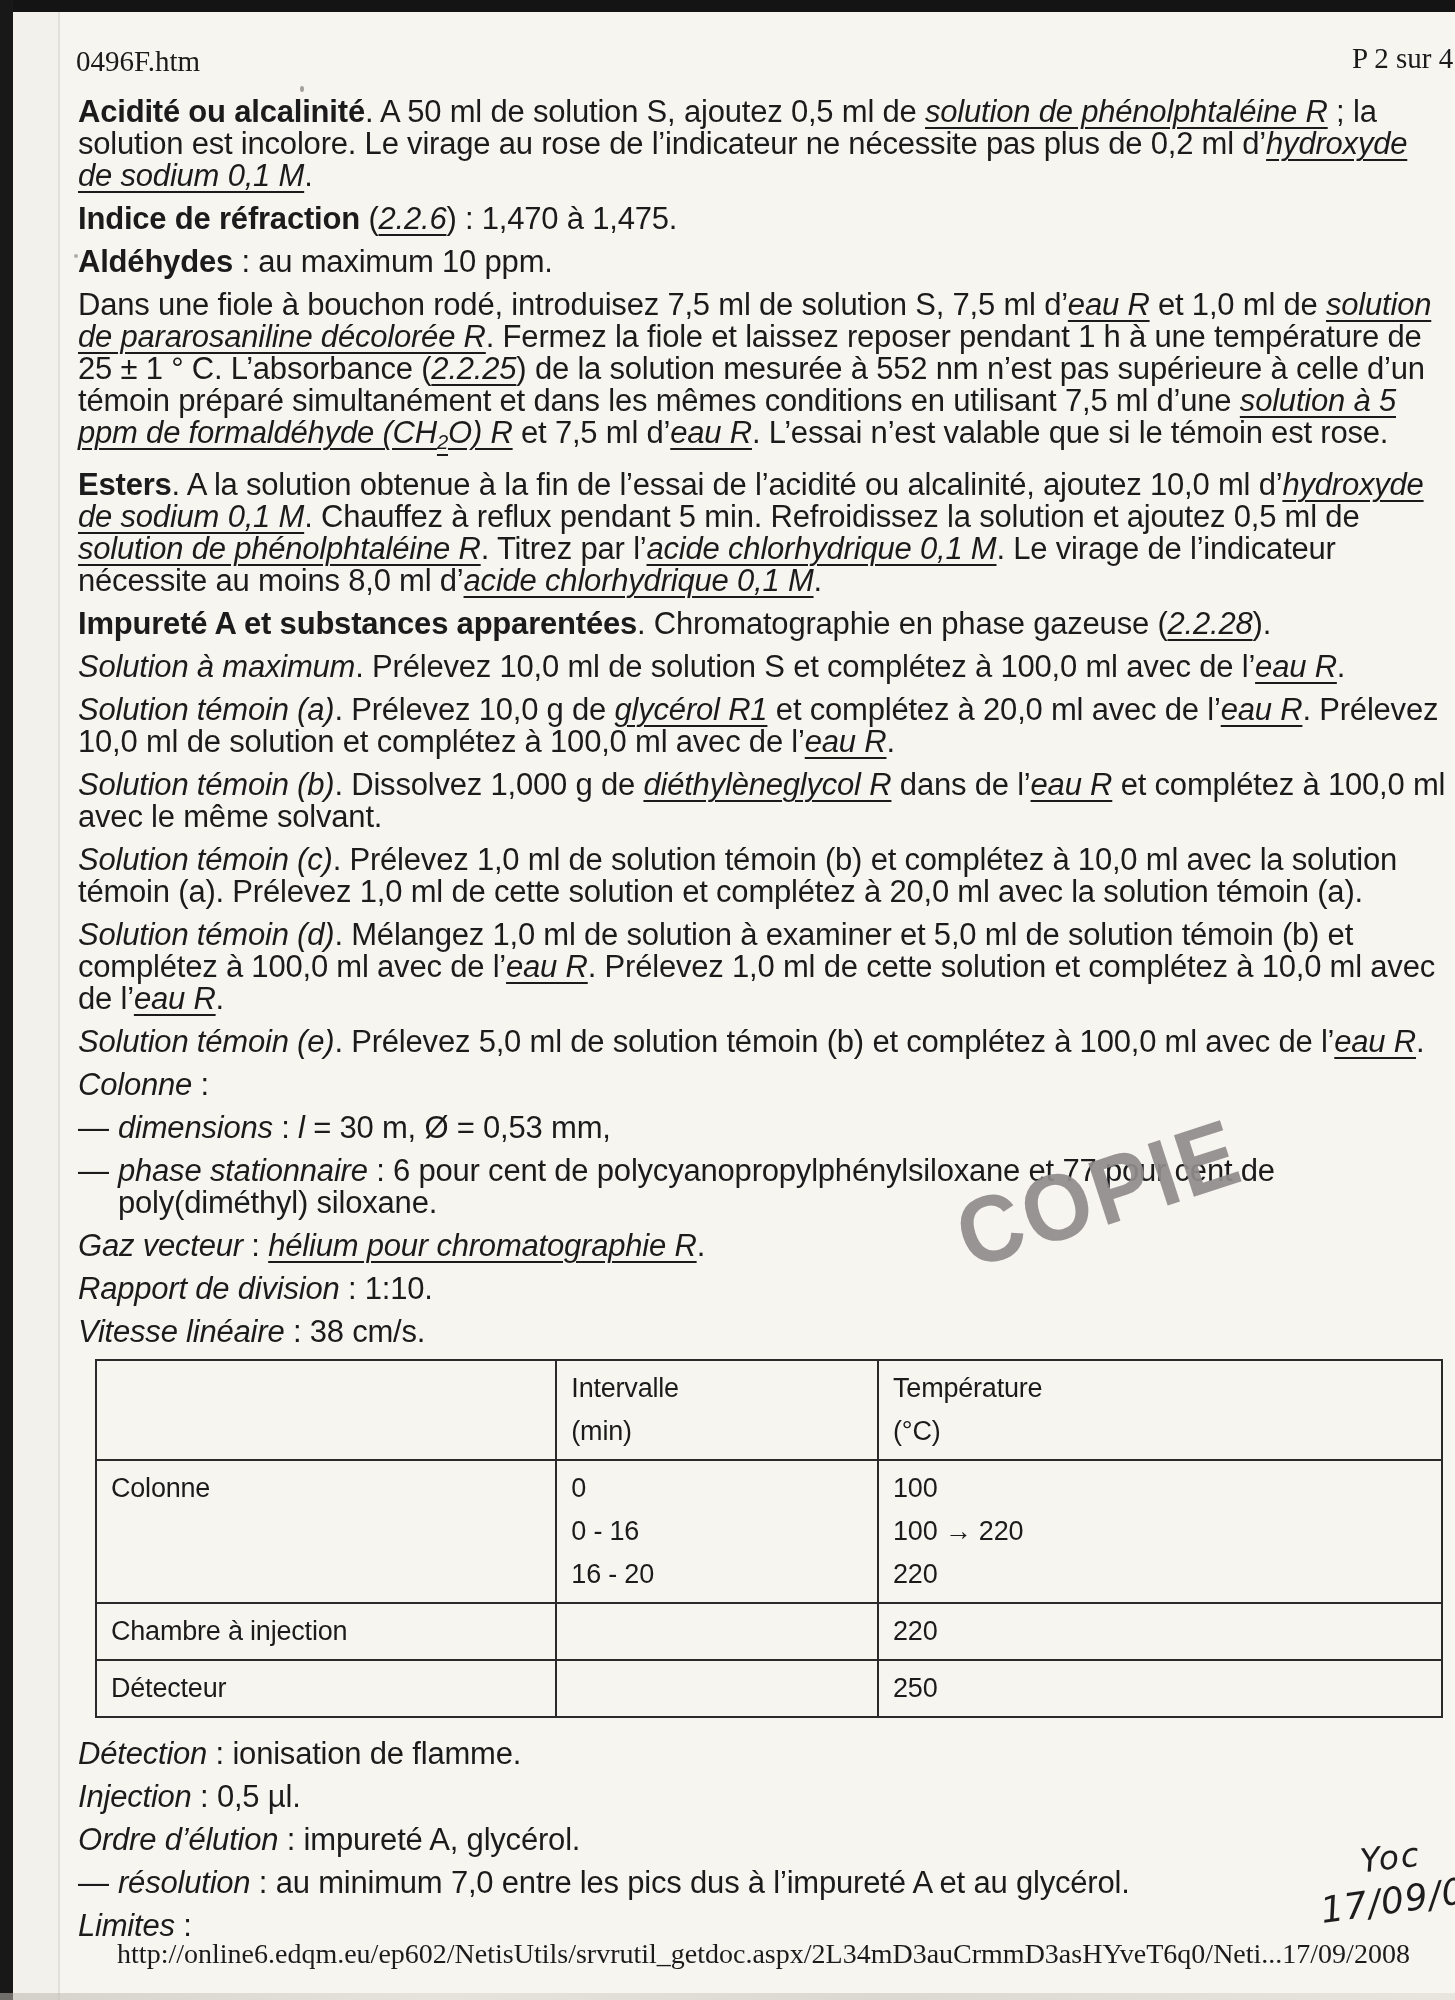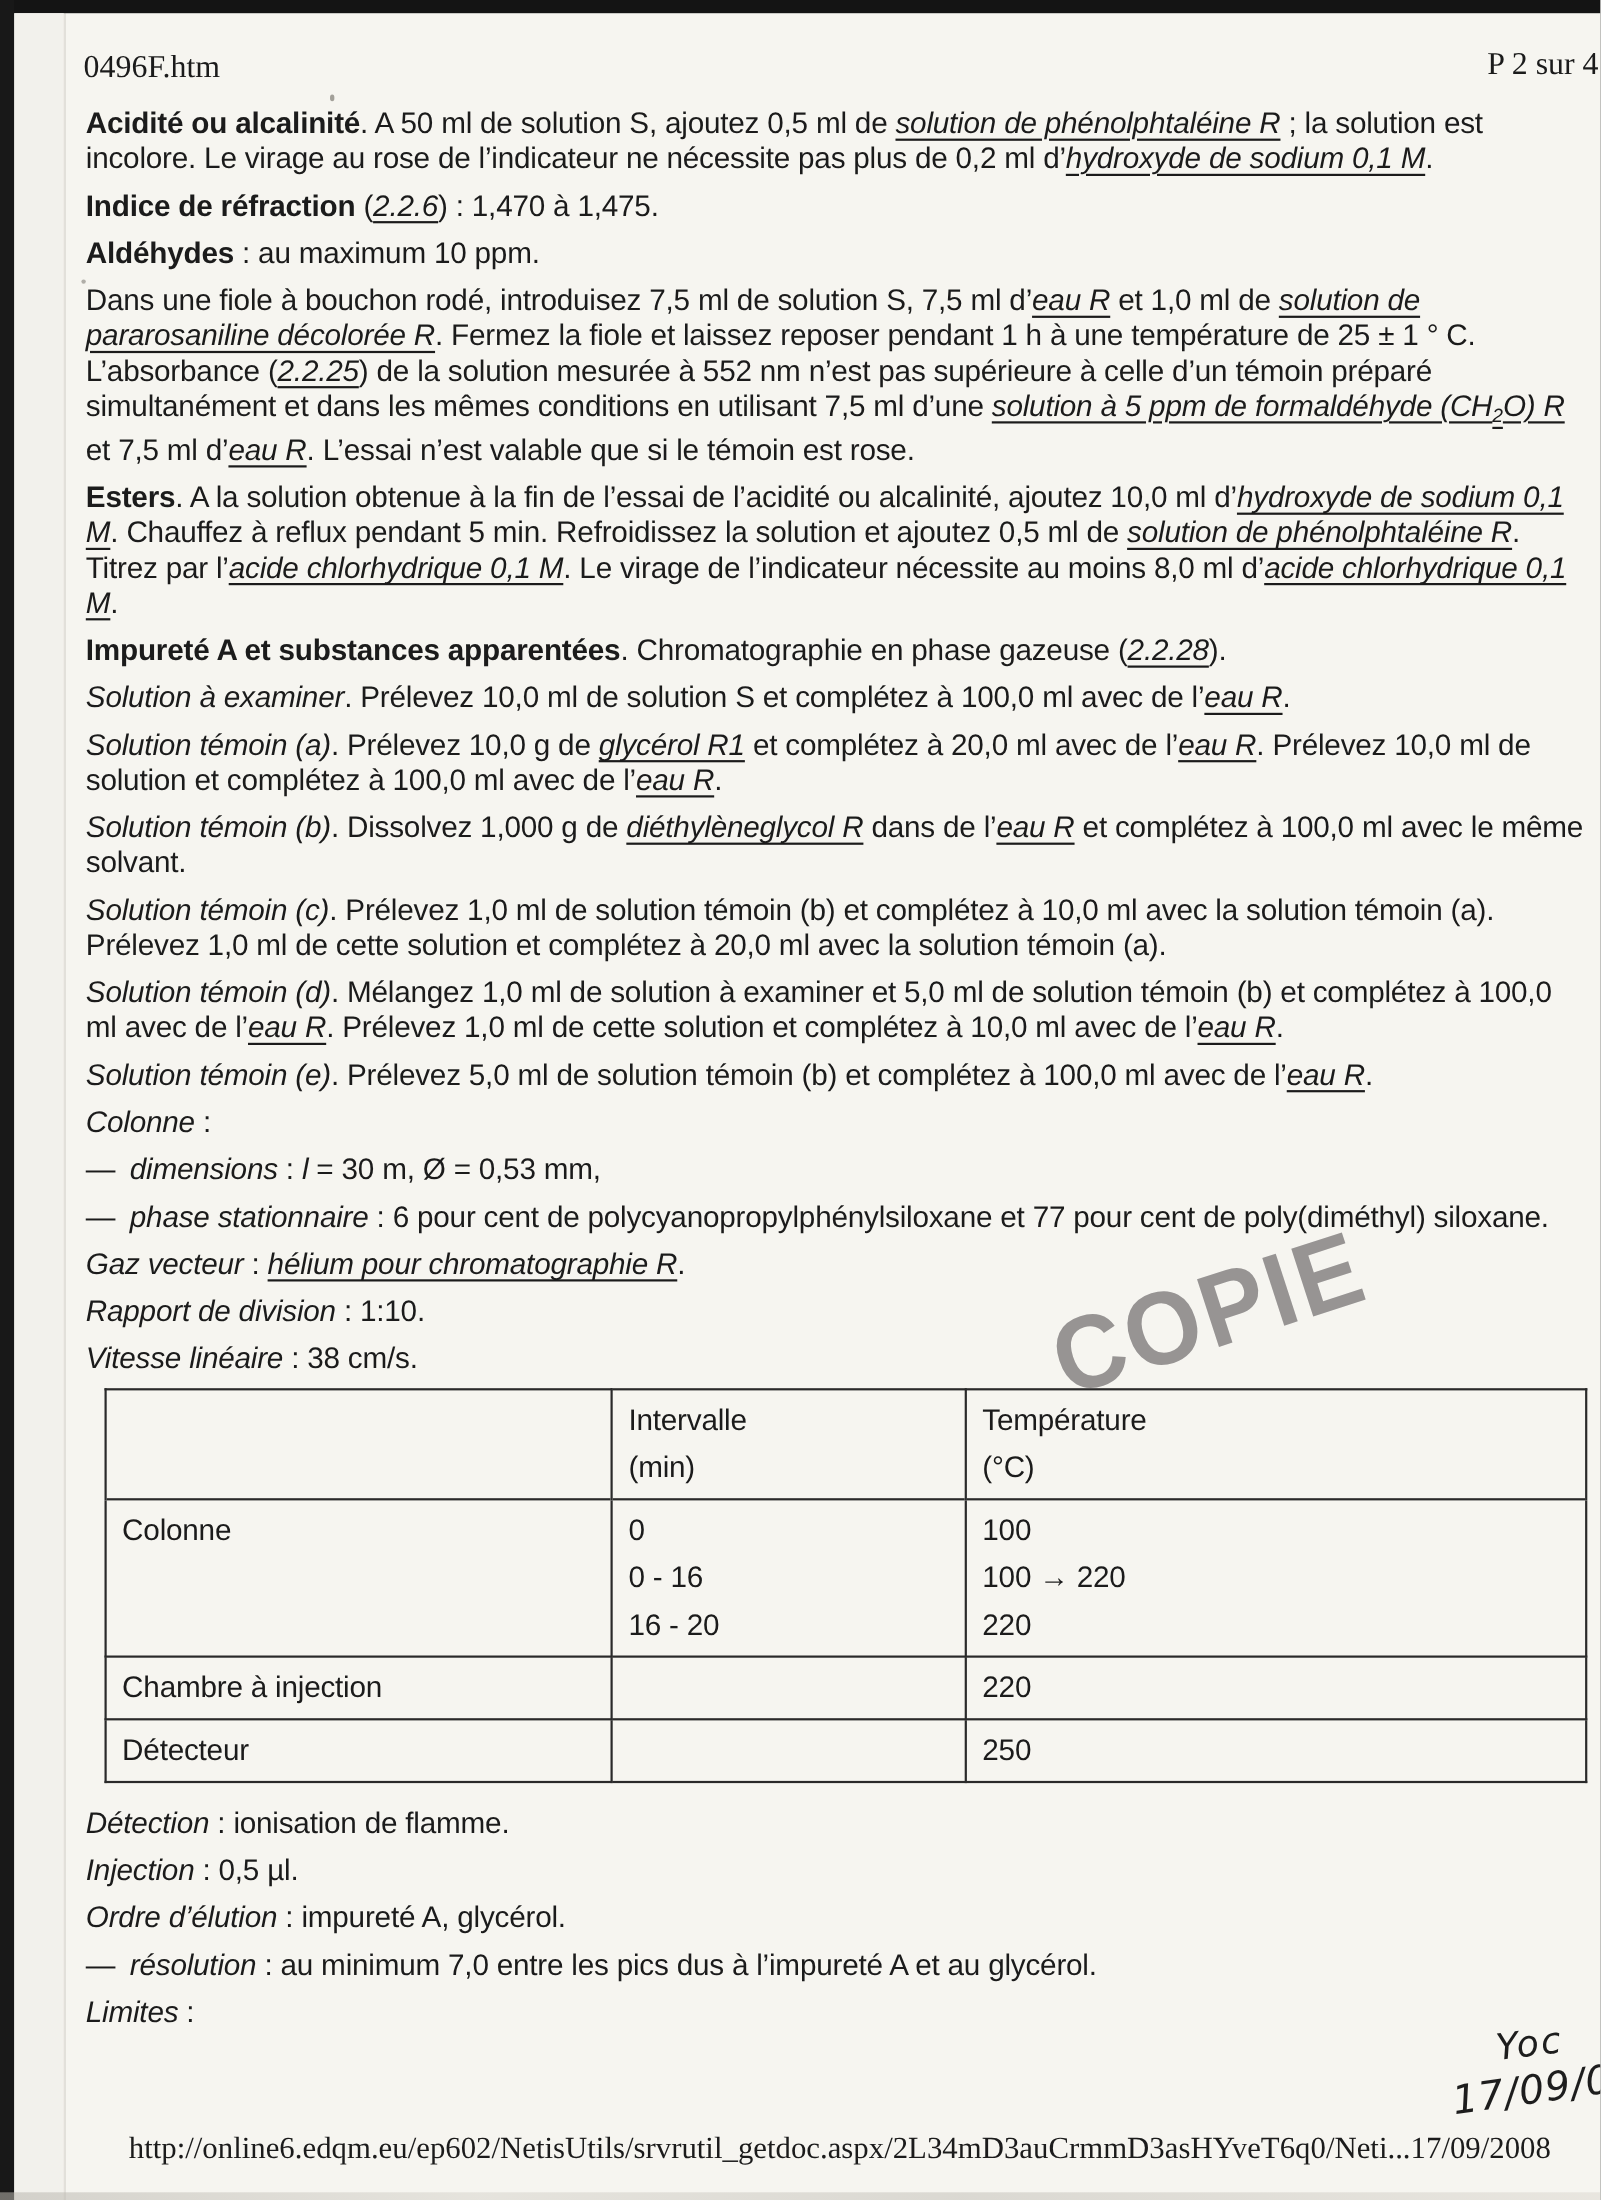--- a/index.html
+++ b/index.html
@@ -20,21 +20,21 @@
   .speck1{position:absolute;left:300px;top:86px;width:4px;height:6px;background:#6a675f;border-radius:50%;opacity:.6;}
   .speck2{position:absolute;left:74px;top:254px;width:4px;height:4px;background:#6a675f;border-radius:50%;opacity:.5;}
 
   .header-left{position:absolute;left:76px;top:45px;font-family:"Liberation Serif",serif;font-size:29px;}
   .header-right{position:absolute;left:1352px;top:42px;font-family:"Liberation Serif",serif;font-size:29px;white-space:nowrap;}
 
   .content{
     position:absolute;left:0;top:0;width:1455px;height:2000px;
     padding:96px 9px 0 78px;box-sizing:border-box;
   }
-  .blk{margin:0 0 11px 0;font-size:27px;line-height:32px;letter-spacing:-0.2px;}
+  .blk{margin:0 0 11px 0;font-size:31px;line-height:32px;letter-spacing:-0.2px;}
   .dash{display:flex;}
   .dash-mark{flex:none;width:40px;}
   .dash-txt{flex:1;}
   .s-b{font-weight:bold;}
   .s-i{font-style:italic;}
   .s-iu{font-style:italic;text-decoration:underline;text-decoration-thickness:2px;text-underline-offset:5px;}
   .s-sub{font-size:0.65em;vertical-align:-0.3em;}
 
   table.temp-table{
     border-collapse:collapse;
@@ -84,21 +84,21 @@
   <div class="header-left">0496F.htm</div>
   <div class="header-right">P 2 sur 4</div>
 
   <div class="content" id="doc">
       <p class="blk"><span class="s-b">Acidité ou alcalinité</span><span>. A 50 ml de solution S, ajoutez 0,5 ml de </span><span class="s-iu">solution de phénolphtaléine R</span><span> ; la solution est incolore. Le virage au rose de l’indicateur ne nécessite pas plus de 0,2 ml d’</span><span class="s-iu">hydroxyde de sodium 0,1 M</span><span>.</span></p>
       <p class="blk"><span class="s-b">Indice de réfraction</span><span> (</span><span class="s-iu">2.2.6</span><span>) : 1,470 à 1,475.</span></p>
       <p class="blk"><span class="s-b">Aldéhydes</span><span> : au maximum 10 ppm.</span></p>
       <p class="blk"><span>Dans une fiole à bouchon rodé, introduisez 7,5 ml de solution S, 7,5 ml d’</span><span class="s-iu">eau R</span><span> et 1,0 ml de </span><span class="s-iu">solution de pararosaniline décolorée R</span><span>. Fermez la fiole et laissez reposer pendant 1 h à une température de 25 ± 1 ° C. L’absorbance (</span><span class="s-iu">2.2.25</span><span>) de la solution mesurée à 552 nm n’est pas supérieure à celle d’un témoin préparé simultanément et dans les mêmes conditions en utilisant 7,5 ml d’une </span><span class="s-iu">solution à 5 ppm de formaldéhyde (CH</span><span class="s-iu s-sub">2</span><span class="s-iu">O) R</span><span> et 7,5 ml d’</span><span class="s-iu">eau R</span><span>. L’essai n’est valable que si le témoin est rose.</span></p>
       <p class="blk"><span class="s-b">Esters</span><span>. A la solution obtenue à la fin de l’essai de l’acidité ou alcalinité, ajoutez 10,0 ml d’</span><span class="s-iu">hydroxyde de sodium 0,1 M</span><span>. Chauffez à reflux pendant 5 min. Refroidissez la solution et ajoutez 0,5 ml de </span><span class="s-iu">solution de phénolphtaléine R</span><span>. Titrez par l’</span><span class="s-iu">acide chlorhydrique 0,1 M</span><span>. Le virage de l’indicateur nécessite au moins 8,0 ml d’</span><span class="s-iu">acide chlorhydrique 0,1 M</span><span>.</span></p>
       <p class="blk"><span class="s-b">Impureté A et substances apparentées</span><span>. Chromatographie en phase gazeuse (</span><span class="s-iu">2.2.28</span><span>).</span></p>
-      <p class="blk"><span class="s-i">Solution à examiner</span><span>. Prélevez 10,0 ml de solution S et complétez à 100,0 ml avec de l’</span><span class="s-iu">eau R</span><span>.</span></p>
+      <p class="blk"><span class="s-i">Solution à maximum</span><span>. Prélevez 10,0 ml de solution S et complétez à 100,0 ml avec de l’</span><span class="s-iu">eau R</span><span>.</span></p>
       <p class="blk"><span class="s-i">Solution témoin (a)</span><span>. Prélevez 10,0 g de </span><span class="s-iu">glycérol R1</span><span> et complétez à 20,0 ml avec de l’</span><span class="s-iu">eau R</span><span>. Prélevez 10,0 ml de solution et complétez à 100,0 ml avec de l’</span><span class="s-iu">eau R</span><span>.</span></p>
       <p class="blk"><span class="s-i">Solution témoin (b)</span><span>. Dissolvez 1,000 g de </span><span class="s-iu">diéthylèneglycol R</span><span> dans de l’</span><span class="s-iu">eau R</span><span> et complétez à 100,0 ml avec le même solvant.</span></p>
       <p class="blk"><span class="s-i">Solution témoin (c)</span><span>. Prélevez 1,0 ml de solution témoin (b) et complétez à 10,0 ml avec la solution témoin (a). Prélevez 1,0 ml de cette solution et complétez à 20,0 ml avec la solution témoin (a).</span></p>
       <p class="blk"><span class="s-i">Solution témoin (d)</span><span>. Mélangez 1,0 ml de solution à examiner et 5,0 ml de solution témoin (b) et complétez à 100,0 ml avec de l’</span><span class="s-iu">eau R</span><span>. Prélevez 1,0 ml de cette solution et complétez à 10,0 ml avec de l’</span><span class="s-iu">eau R</span><span>.</span></p>
       <p class="blk"><span class="s-i">Solution témoin (e)</span><span>. Prélevez 5,0 ml de solution témoin (b) et complétez à 100,0 ml avec de l’</span><span class="s-iu">eau R</span><span>.</span></p>
       <p class="blk"><span class="s-i">Colonne</span><span> :</span></p>
       <p class="blk dash">
         <span class="dash-mark">—</span>
         <span class="dash-txt"><span class="s-i">dimensions</span><span> : </span><span class="s-i">l</span><span> = 30 m, Ø = 0,53 mm,</span></span>
       </p>

